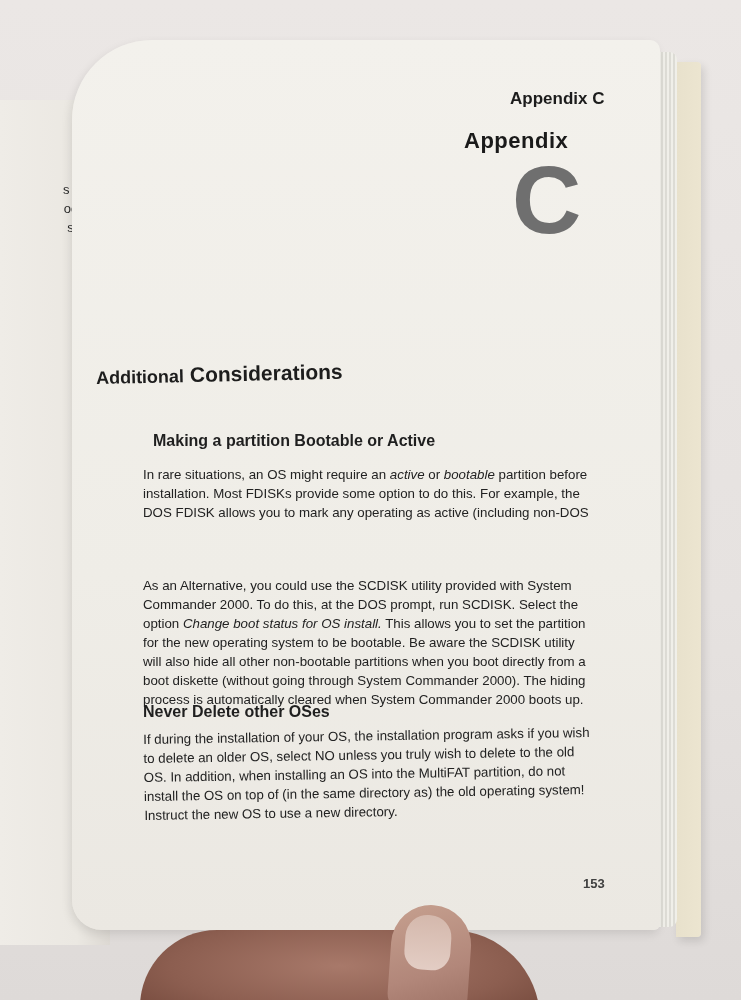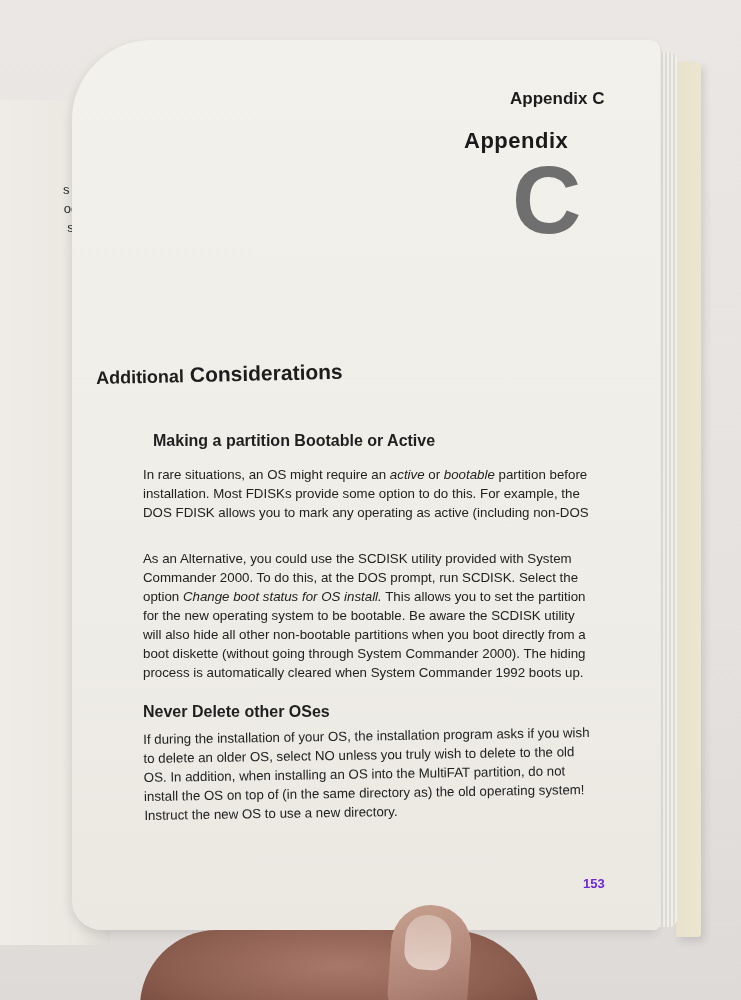--- a/index.html
+++ b/index.html
@@ -54,21 +54,21 @@
     .sub-heading {
       position: absolute; font-size: 16px; font-weight: bold; color: #1f1f1f;
     }
     .para {
       position: absolute; left: 143px; width: 470px; font-size: 13.3px; line-height: 19px;
       color: #222;
     }
     .para .line { display: block; white-space: nowrap; }
     .para .em { font-style: italic; }
     .page-number {
-      position: absolute; left: 583px; top: 876px; font-size: 13px; font-weight: bold; color: #6d28d9;
+      position: absolute; left: 583px; top: 876px; font-size: 13px; font-weight: bold; color: #404040;
     }
     .hand {
       position: absolute; left: 140px; top: 930px; width: 400px; height: 90px;
       background: radial-gradient(ellipse at 50% 40%, #a8796a 0%, #8c5e50 60%, #6f4538 100%);
       border-radius: 120px 140px 0 0;
     }
     .thumb {
       position: absolute; left: 390px; top: 905px; width: 80px; height: 110px;
       background: linear-gradient(160deg, #c6a08f 0%, #b2877a 60%, #9a6f62 100%);
       border-radius: 40px 40px 20px 20px;
@@ -111,28 +111,28 @@
   <span class="w1">Additional</span>
   <span>Considerations</span>
 </div>
 
 <div class="sub-heading" style="left:143px; top:432px;margin-left:10px;">Making a partition Bootable or Active</div>
 <div class="para" style="top:465px;">
     <span class="line">In rare situations, an OS might require an <span class="em">active</span> or <span class="em">bootable</span> partition before</span>
     <span class="line">installation.  Most FDISKs provide some option to do this.  For example, the</span>
     <span class="line">DOS FDISK allows you to mark any operating as active (including non-DOS</span>
   </div>
-<div class="para" style="top:549px;">
+<div class="para" style="top:576px;">
     <span class="line">As an Alternative, you could use the SCDISK utility provided with System</span>
     <span class="line">Commander 2000.  To do this, at the DOS prompt, run SCDISK.  Select the</span>
     <span class="line">option <span class="em">Change boot status for OS install.</span> This allows you to set the partition</span>
     <span class="line">for the new operating system to be bootable.  Be aware the SCDISK utility</span>
     <span class="line">will also hide all other non-bootable partitions when you boot directly from a</span>
     <span class="line">boot diskette (without going through System Commander 2000).  The hiding</span>
-    <span class="line">process is automatically cleared when System Commander 1992 boots up.</span>
+    <span class="line">process is automatically cleared when System Commander 2000 boots up.</span>
   </div>
 
 <div class="sub-heading" style="left:143px; top:703px;">Never Delete other OSes</div>
 <div class="para" style="top:730px; transform: rotate(-0.9deg); transform-origin:left top;">
     <span class="line">If during the installation of your OS, the installation program asks if you wish</span>
     <span class="line">to delete an older OS, select NO unless you truly wish to delete to the old</span>
     <span class="line">OS.  In addition, when installing an OS into the MultiFAT partition, do not</span>
     <span class="line">install the OS on top of (in the same directory as) the old operating system!</span>
     <span class="line">Instruct the new OS to use a new directory.</span>
   </div>

